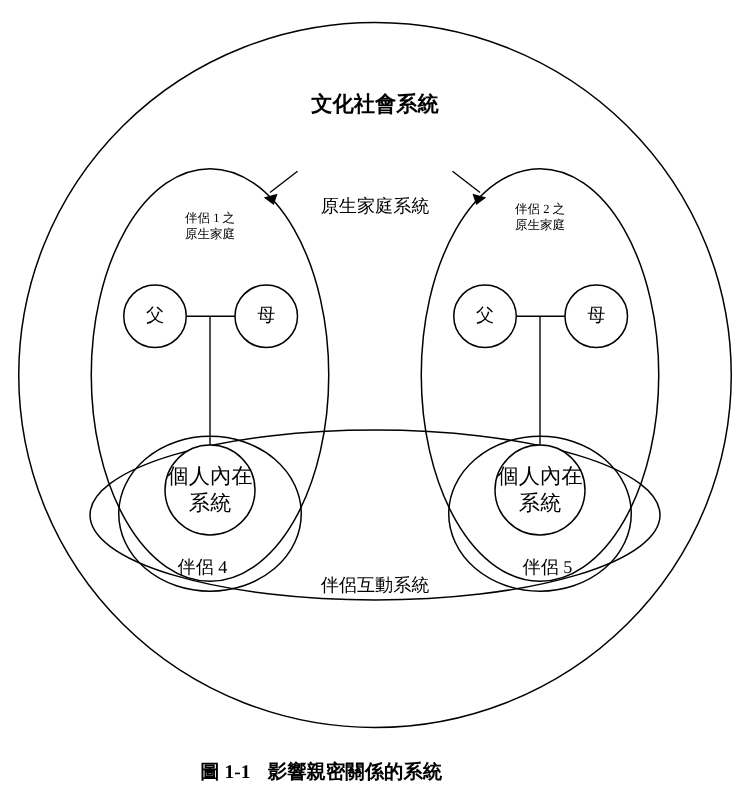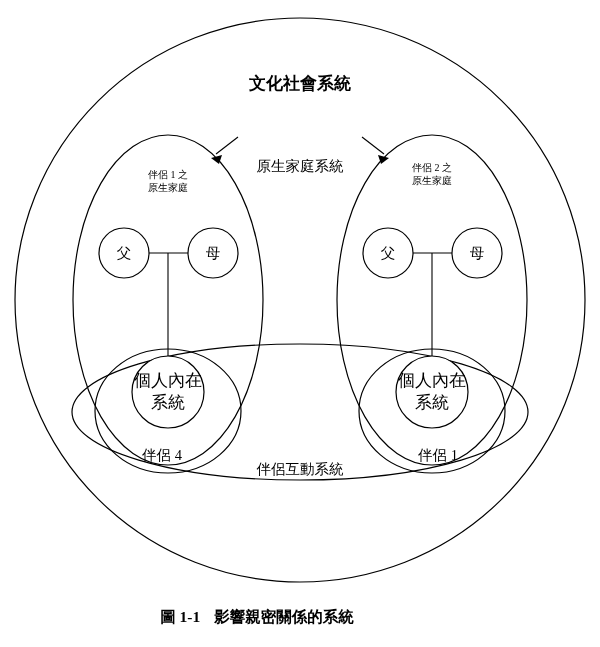--- a/index.html
+++ b/index.html
@@ -156,21 +156,21 @@
   <div class="lbl lbl-center" id="label-p2-mother" style="left:477px; top:253px;">母</div>
 
   <div class="lbl lbl-center" id="label-p1-intrapsychic" style="left:168px; top:392px;">個人內在
 系統</div>
 
   <div class="lbl lbl-center" id="label-p2-intrapsychic" style="left:432px; top:392px;">個人內在
 系統</div>
 
   <div class="lbl lbl-center" id="label-partner1" style="left:162px; top:455px;">伴侶 4</div>
 
-  <div class="lbl lbl-center" id="label-partner2" style="left:438px; top:455px;">伴侶 1</div>
+  <div class="lbl lbl-center" id="label-partner2" style="left:438px; top:455px;">伴侶 5</div>
 
   <div class="lbl lbl-center" id="label-couple-interaction-system" style="left:300px; top:469px;">伴侶互動系統</div>
 
   <div id="caption">
     <span class="cap-num">圖 1-1</span><span>影響親密關係的系統</span>
   </div>
 
 </div>
 
 </body></html>

